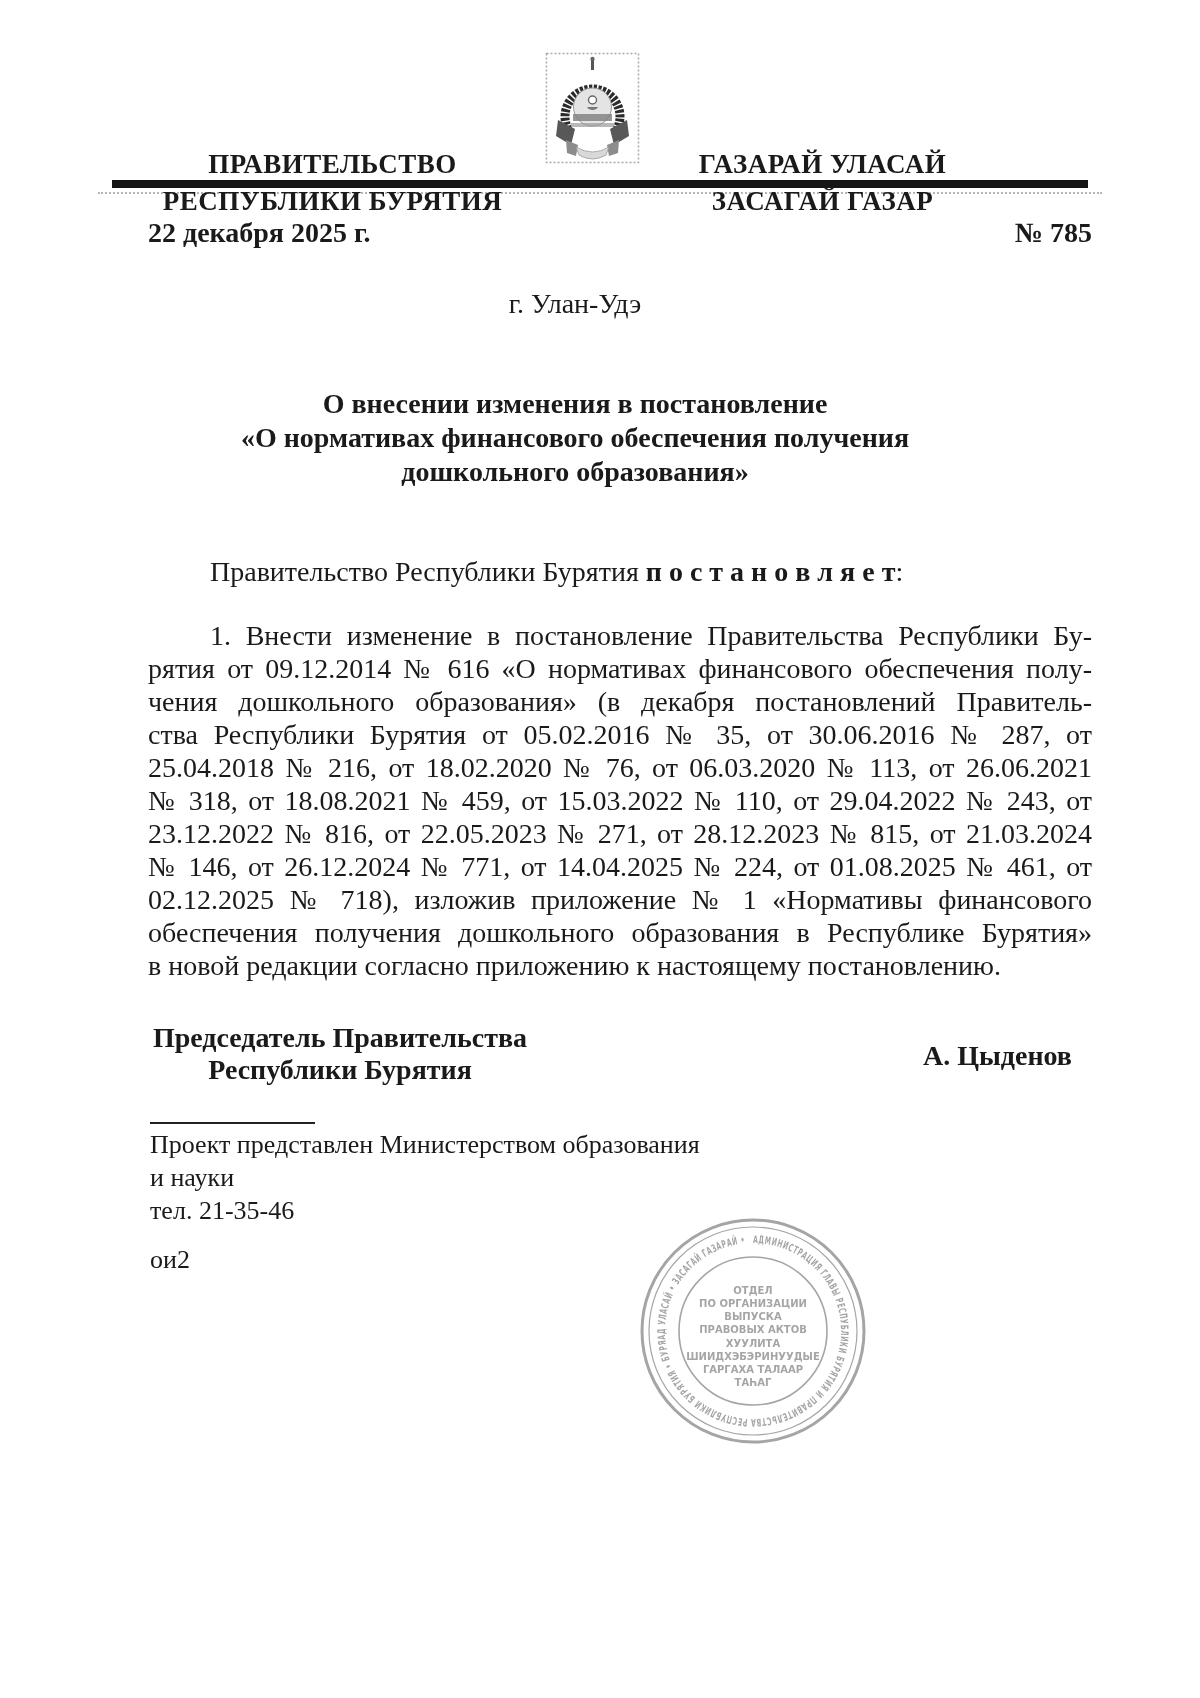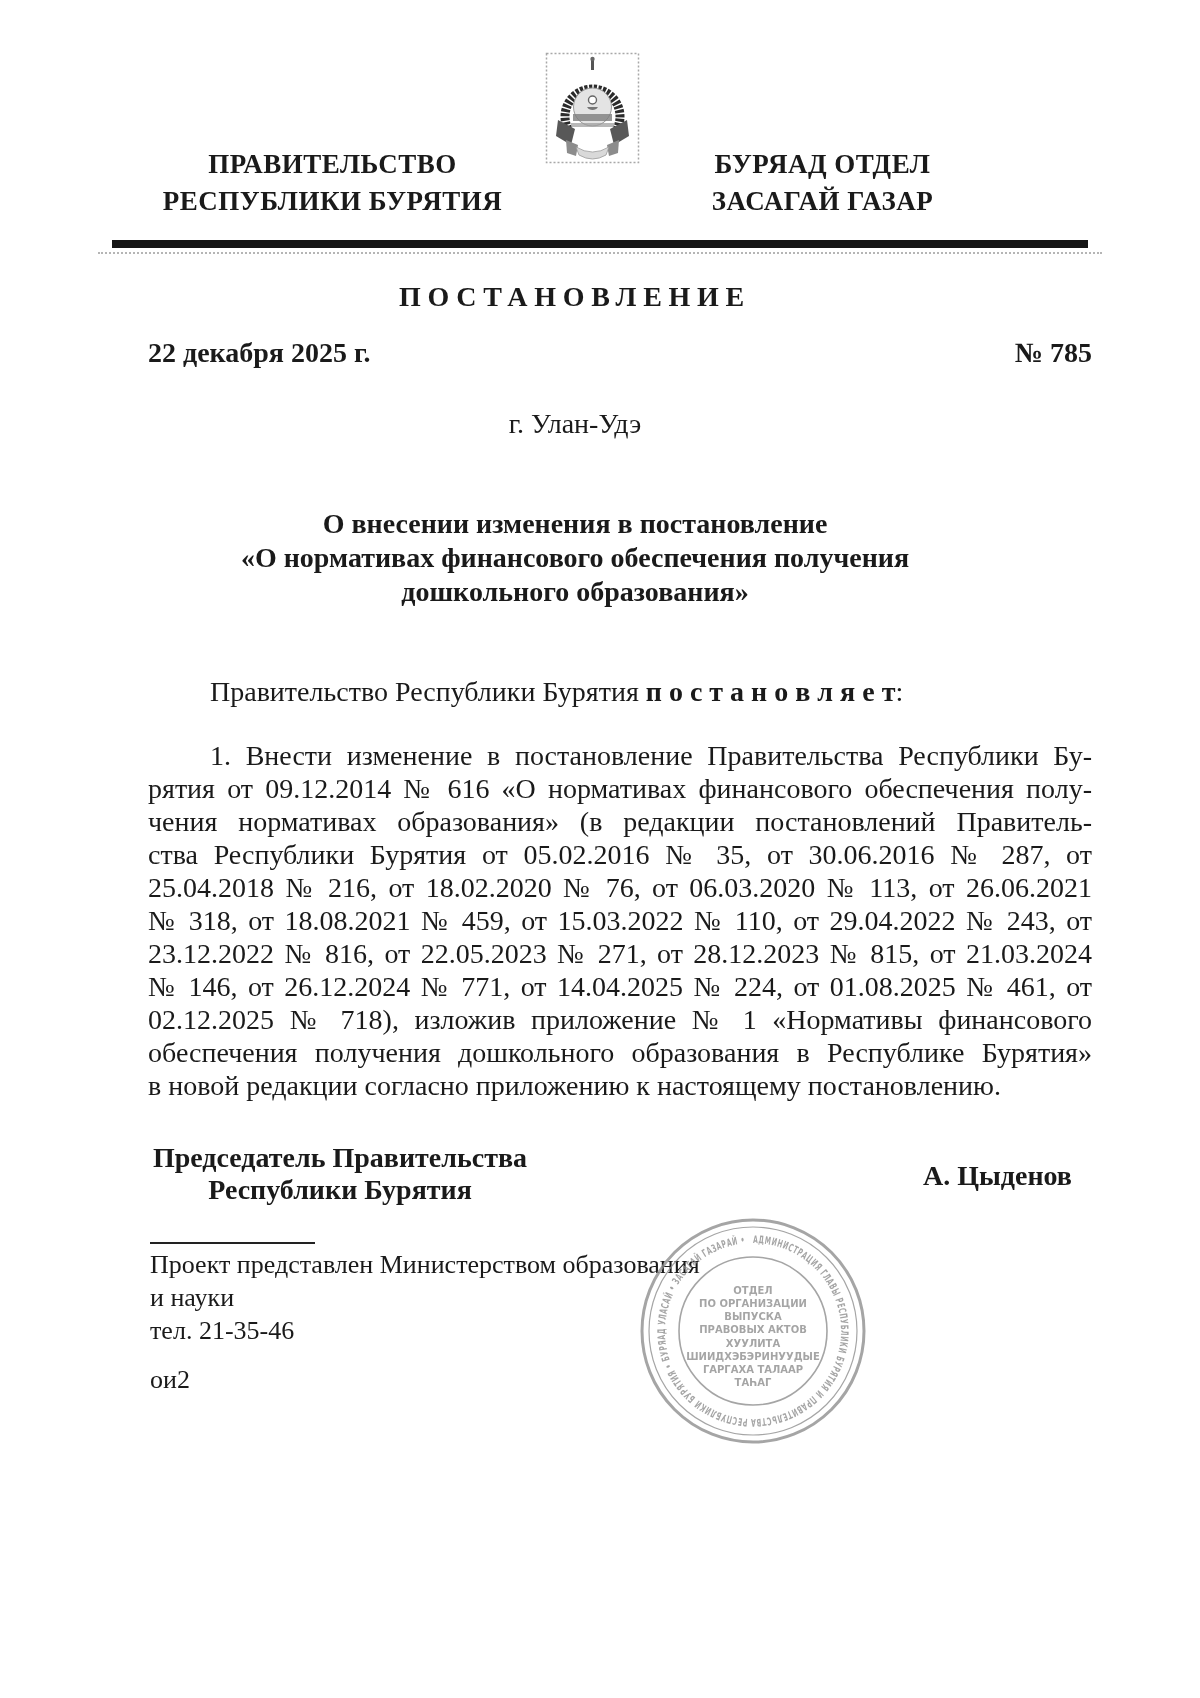--- a/index.html
+++ b/index.html
@@ -6,21 +6,21 @@
   .page{
     position:relative;
     width:1200px;height:1698px;
     margin:0 auto;
     background:#ffffff;
     color:#1a1a1a;
     font-family:"Liberation Serif","DejaVu Serif",serif;
     overflow:hidden;
   }
   
-  .header{position:relative;height:240px;}
+  .header{position:relative;height:180px;}
   .org{position:absolute;top:146px;text-align:center;font-weight:bold;font-size:27px;line-height:37px;letter-spacing:.5px;}
   .org-left{left:125px;width:415px;}
   .org-right{left:635px;width:375px;}
   .emblem{position:absolute;left:545px;top:52px;width:95px;height:112px;}
   .rule-thick{height:8px;background:#151515;margin:0 112px;}
   .rule-thin{height:0;border-bottom:2px dotted #b5b5b5;margin:4px 98px 0 98px;}
   
   .cz{padding-left:148px;padding-right:198px;text-align:center;}
   .doc-kind{margin-top:26px;font-size:28px;font-weight:bold;letter-spacing:.24em;line-height:34px;}
   .date-row{display:flex;justify-content:space-between;align-items:baseline;padding:0 108px 0 148px;margin-top:22px;font-size:28px;font-weight:bold;line-height:34px;}
@@ -69,29 +69,28 @@
       <rect x="28" y="62" width="39" height="7" fill="#7d7d7d" opacity="0.8"></rect>
       <rect x="26" y="71" width="43" height="4" fill="#9a9a9a" opacity="0.7"></rect>
       <path d="M 13 68 L 30 77 L 26 93 L 11 84 Z" fill="#585858"></path>
       <path d="M 82 68 L 65 77 L 69 93 L 84 84 Z" fill="#585858"></path>
       <path d="M 21 88 L 33 93 L 31 104 L 22 101 Z" fill="#8c8c8c"></path>
       <path d="M 74 88 L 62 93 L 64 104 L 73 101 Z" fill="#8c8c8c"></path>
       <path d="M 31 95 Q 47.5 105 64 95 L 61 103 Q 47.5 111 34 103 Z" fill="#d9d9d9" stroke="#999" stroke-width="0.8"></path>
     </svg>
 
     <div class="org org-right">
-        <div>БУРЯАД ОТДЕЛ</div>
+        <div>ГАЗАРАЙ УЛАСАЙ</div>
         <div>ЗАСАГАЙ ГАЗАР</div>
       </div>
   </div>
 
   <div class="rule-thick"></div>
   <div class="rule-thin"></div>
 
-  <div class="cz doc-kind">ПОСТАНОВЛЕНИЕ</div>
 
   <div class="date-row">
     <span>22 декабря 2025 г.</span>
     <span>№ 785</span>
   </div>
 
   <div class="cz city">г. Улан-Удэ</div>
 
   <div class="cz title">
       <div>О внесении изменения в постановление</div>
@@ -100,21 +99,21 @@
     </div>
 
   <div class="content">
     <div class="intro">
       <span>Правительство Республики Бурятия </span><span class="emph">п о с т а н о в л я е т</span><span>:</span>
     </div>
 
     <div class="para">
         <div class="jline">1. Внести изменение в постановление Правительства Республики Бу-</div>
         <div class="jline">рятия от 09.12.2014 № 616 «О нормативах финансового обеспечения полу-</div>
-        <div class="jline">чения нормативах образования» (в редакции постановлений Правитель-</div>
+        <div class="jline">чения дошкольного образования» (в декабря постановлений Правитель-</div>
         <div class="jline">ства Республики Бурятия от 05.02.2016 № 35, от 30.06.2016 № 287, от</div>
         <div class="jline">25.04.2018 № 216, от 18.02.2020 № 76, от 06.03.2020 № 113, от 26.06.2021</div>
         <div class="jline">№ 318, от 18.08.2021 № 459, от 15.03.2022 № 110, от 29.04.2022 № 243, от</div>
         <div class="jline">23.12.2022 № 816, от 22.05.2023 № 271, от 28.12.2023 № 815, от 21.03.2024</div>
         <div class="jline">№ 146, от 26.12.2024 № 771, от 14.04.2025 № 224, от 01.08.2025 № 461, от</div>
         <div class="jline">02.12.2025 № 718), изложив приложение № 1 «Нормативы финансового</div>
         <div class="jline">обеспечения получения дошкольного образования в Республике Бурятия»</div>
         <div class="jline">в новой редакции согласно приложению к настоящему постановлению.</div>
       </div>
 

